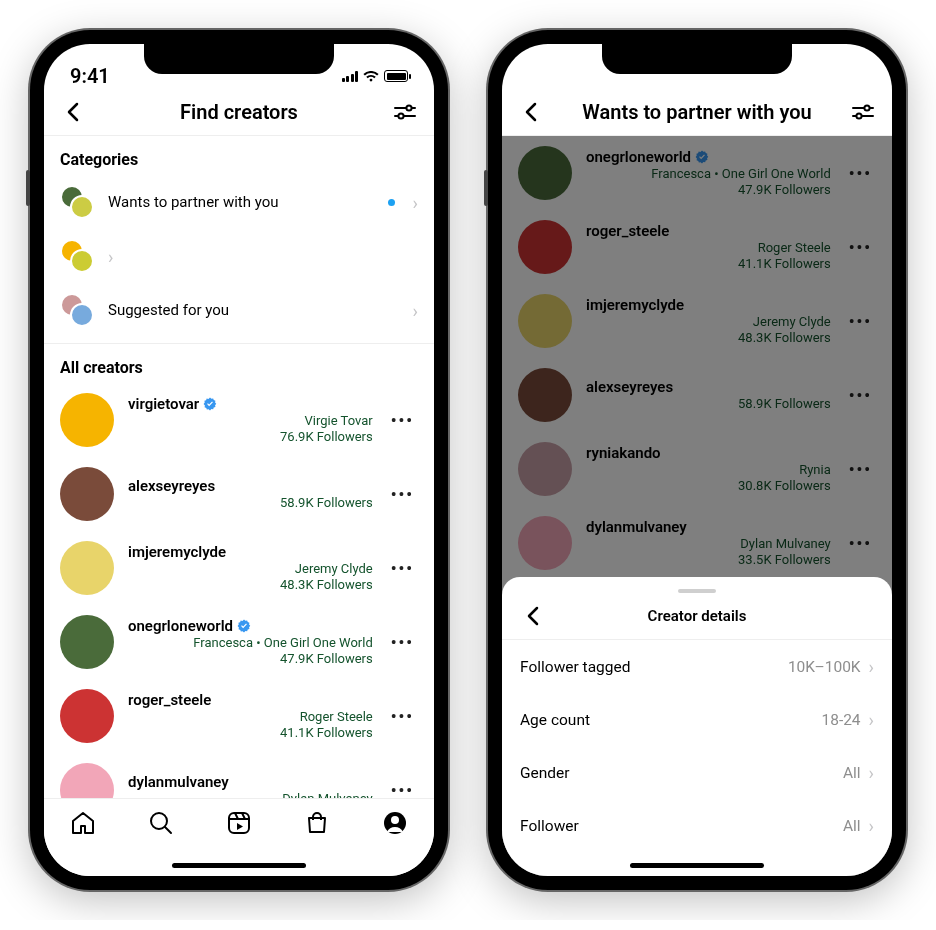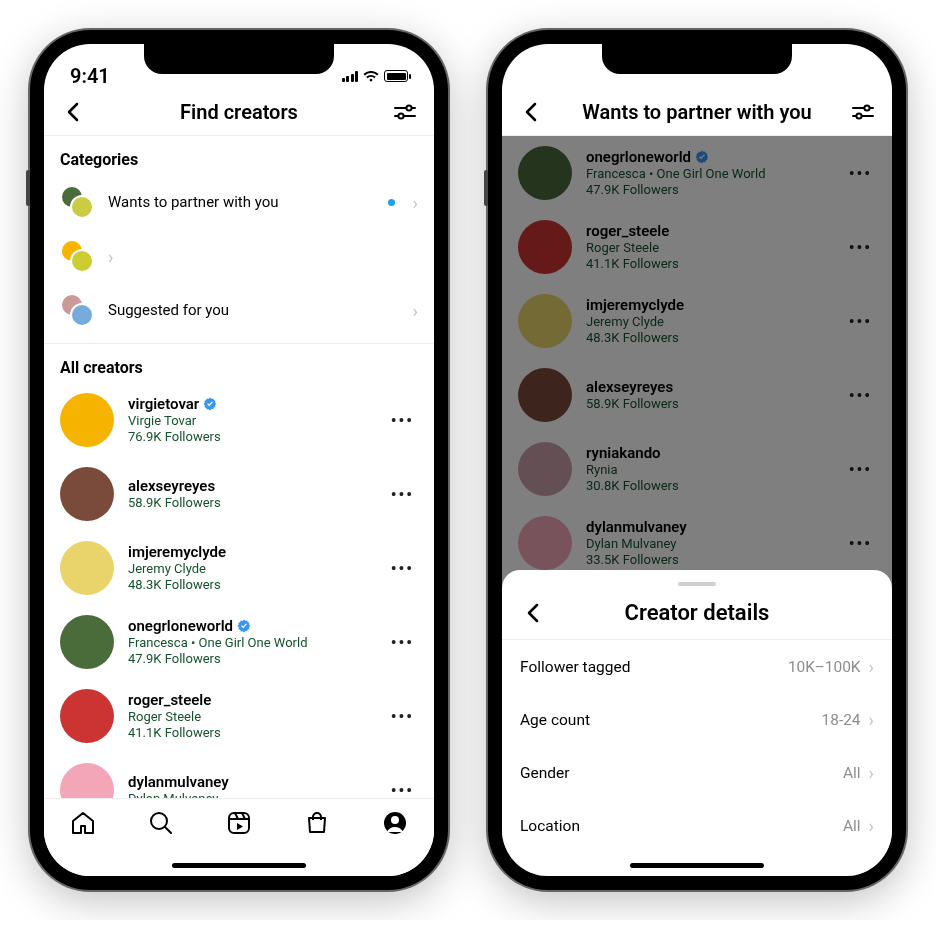--- a/index.html
+++ b/index.html
@@ -88,21 +88,21 @@
 
   .divider { height:1px; background:#eee; margin-top:6px; }
   .list-row {
     display:flex; align-items:center; gap:14px; padding:10px 16px;
   }
   .av {
     width:54px; height:54px; border-radius:50%; display:flex; align-items:center; justify-content:center;
     font-size:24px; color:#fff; flex-shrink:0; background:#888;
   }
   .av.sm { width:24px; height:24px; font-size:12px; }
-  .info { flex:1; min-width:0; }
+  .info { flex:1; min-width:0;text-align:right; }
   .uname { font-weight:600; font-size:15px; display:flex; align-items:center; gap:4px;}
   .verified { width:14px; height:14px; }
   .sub { color:#14532d; font-size:13px; line-height:1.25; }
   .more { font-weight:700; letter-spacing:2px; color:#222; padding:0 4px;}
 
   .tabbar {
     position:absolute; bottom:0; left:0; right:0; height:78px; border-top:1px solid #eee; background:#fff;
     display:flex; justify-content:space-around; align-items:flex-start; padding-top:10px;
   }
   .tab { width:28px; height:28px; display:flex; align-items:center; justify-content:center;}
@@ -110,21 +110,21 @@
 
   
   .dim-overlay { position:absolute; inset:0; background:rgba(0,0,0,0.5); }
   .sheet {
     position:absolute; left:0; right:0; bottom:0; background:#fff; border-top-left-radius:18px; border-top-right-radius:18px;
     padding:10px 0 24px;
   }
   .sheet-grab { width:38px; height:4px; background:#cfcfcf; border-radius:2px; margin:2px auto 10px;}
   .sheet-header { display:flex; align-items:center; justify-content:center; position:relative; padding:4px 16px 14px; border-bottom:1px solid #eee;}
   .sheet-header .back { position:absolute; left:16px; }
-  .sheet-title { font-weight:600; font-size:22px;}
+  .sheet-title { font-weight:600; font-size:15px;}
   .sheet-row { display:flex; align-items:center; justify-content:space-between; padding:16px 18px; font-size:15.5px;}
   .sheet-row .val { color:#8e8e8e; display:flex; align-items:center; gap:8px;}
   .sheet .home-ind { bottom:8px; }
 
   .scroll-body { height: calc(100% - 44px - 48px - 78px); overflow:hidden; position:relative;}
   .screen2-body { position:relative; height:calc(100% - 44px - 48px); }
 </style>
 </head>
 <body>
 
@@ -392,21 +392,21 @@
             </div>
             <div class="sheet-row">
               <span>Age count</span>
               <span class="val">18-24 <span class="chevron">›</span></span>
             </div>
             <div class="sheet-row">
               <span>Gender</span>
               <span class="val">All <span class="chevron">›</span></span>
             </div>
             <div class="sheet-row">
-              <span>Location</span>
+              <span>Follower</span>
               <span class="val">All <span class="chevron">›</span></span>
             </div>
           </div>
         <div class="home-ind"></div>
       </div>
     </div>
   </div>
 </div>
 
 </body></html>

